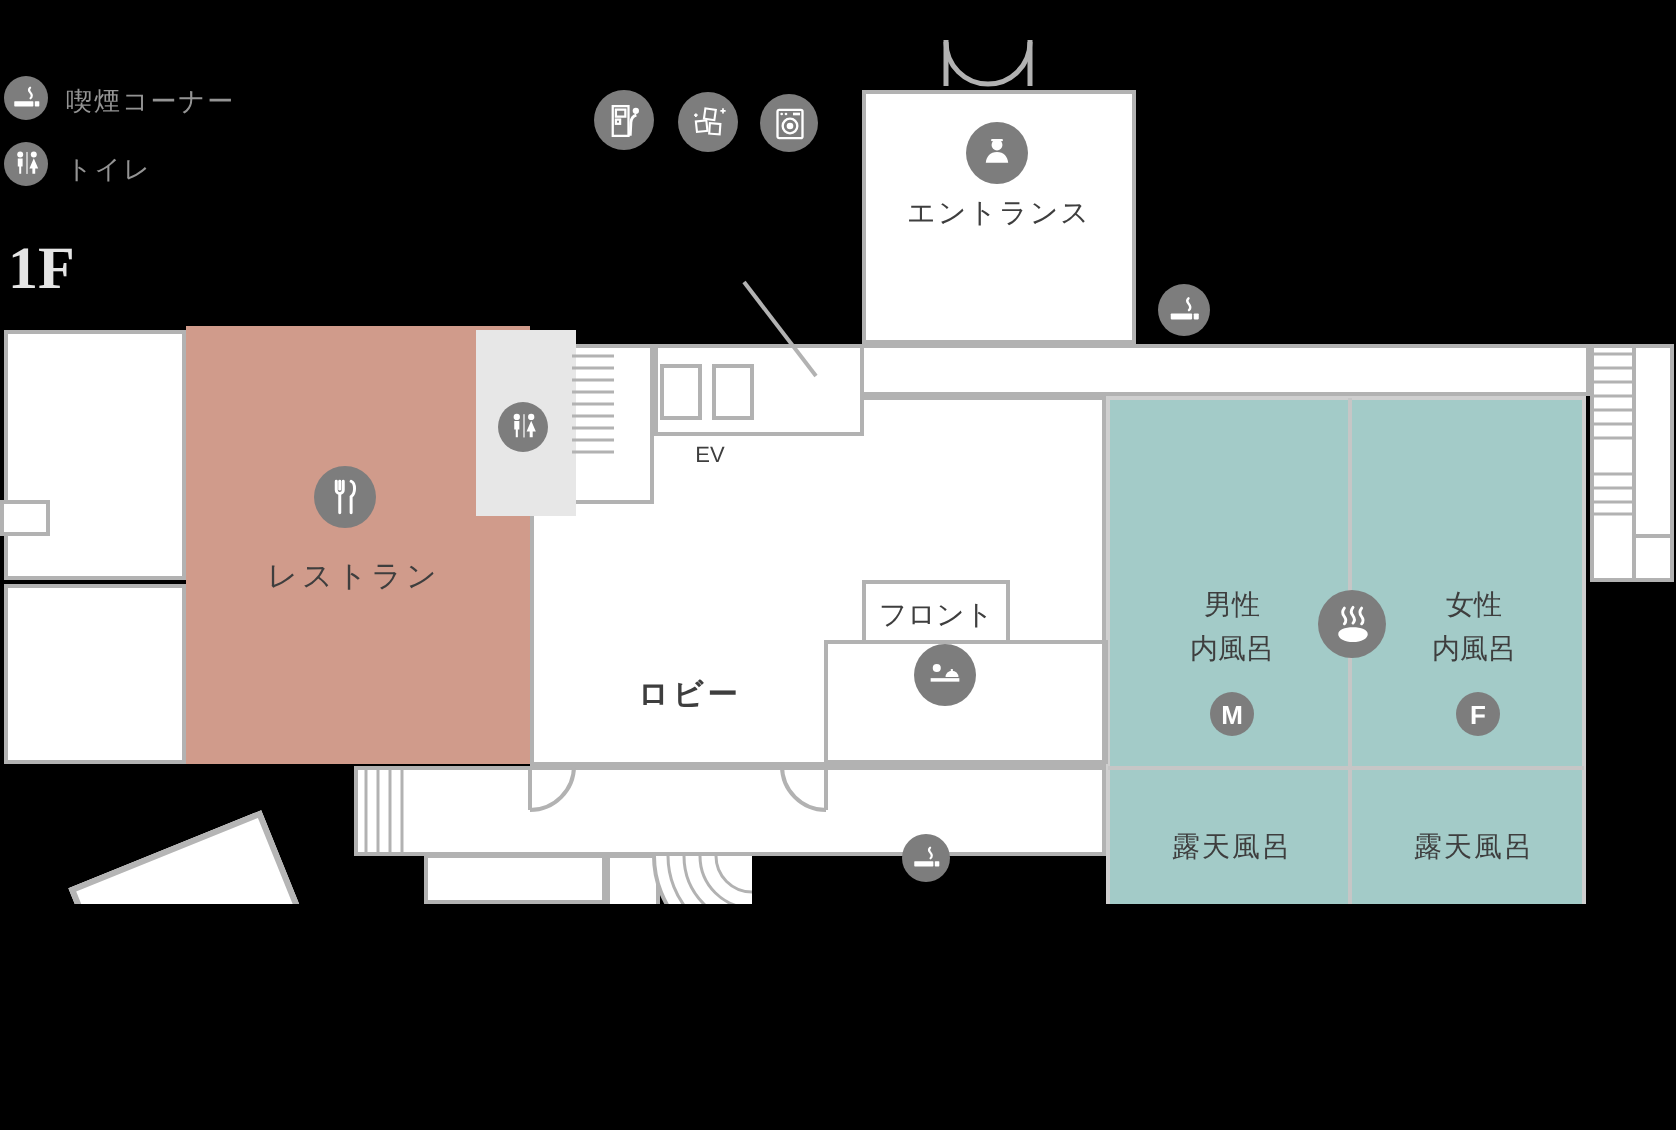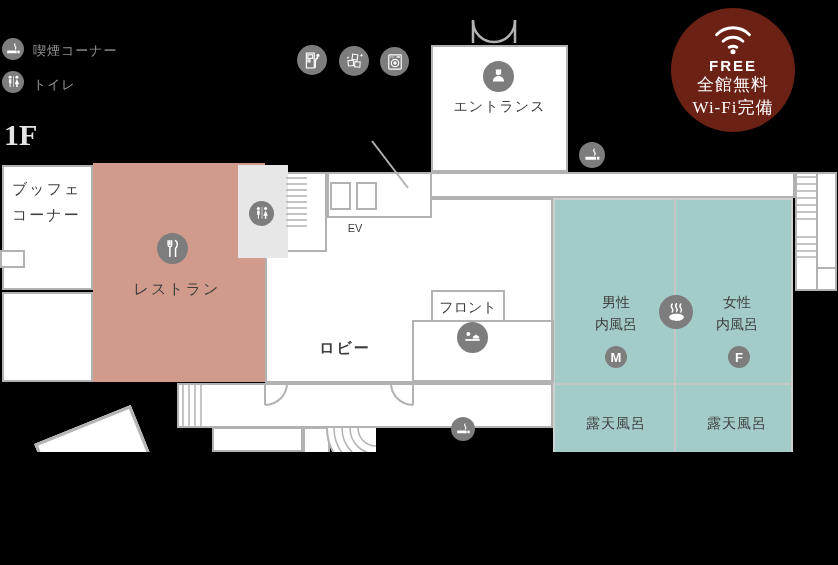--- a/index.html
+++ b/index.html
@@ -260,50 +260,33 @@
       </svg>
   </div>
 
   <div class="cicon" style="left:605px;top:346px;width:22px;height:22px;">
     <span class="badge-letter">M</span>
   </div>
   <div class="cicon" style="left:728px;top:346px;width:22px;height:22px;">
     <span class="badge-letter">F</span>
   </div>
 
-  <div class="lbl" style="left:12px;top:176px;font-size:15px;letter-spacing:2px;line-height:1.7;">
-    <div>ブッフェ</div>
-    <div>コーナー</div>
-  </div>
   <div class="lbl center" style="left:117px;top:278px;width:120px;font-size:15px;letter-spacing:2px;">レストラン</div>
   <div class="lbl center" style="left:431px;top:96px;width:137px;letter-spacing:1px;">エントランス</div>
   <div class="lbl center" style="left:338px;top:221px;width:34px;font-size:11px;">EV</div>
   <div class="lbl center" style="left:431px;top:297px;width:74px;z-index:4;text-align:center;">フロント</div>
   <div class="lbl center" style="left:305px;top:337px;width:80px;font-size:15px;letter-spacing:2px;font-weight:bold;">ロビー</div>
   <div class="lbl center" style="left:586px;top:292px;width:60px;line-height:1.55;">
     <div>男性</div>
     <div>内風呂</div>
   </div>
   <div class="lbl center" style="left:707px;top:292px;width:60px;line-height:1.55;">
     <div>女性</div>
     <div>内風呂</div>
   </div>
   <div class="lbl center" style="left:576px;top:413px;width:80px;letter-spacing:1px;">露天風呂</div>
   <div class="lbl center" style="left:697px;top:413px;width:80px;letter-spacing:1px;">露天風呂</div>
   <div class="lbl center" style="left:56px;top:466px;width:100px;line-height:1.55;">
     <div>空の湯</div>
   </div>
 
-  <div id="wifi-badge">
-    <svg width="44" height="33" viewBox="0 0 40 30" style="margin-top:14px;">
-      <g fill="none" stroke="#fff" stroke-width="2.6" stroke-linecap="round">
-        <path d="M5 11.5A21 21 0 0 1 35 11.5"></path>
-        <path d="M11 17.5A13 13 0 0 1 29 17.5"></path>
-        <path d="M16.5 23A7 7 0 0 1 23.5 23"></path>
-      </g>
-      <circle cx="20" cy="27" r="2.3" fill="#fff"></circle>
-    </svg>
-    <div class="free">FREE</div>
-    <div class="jp">全館無料</div>
-    <div class="jp">Wi-Fi完備</div>
-  </div>
 
 </div>
 
 </body></html>

